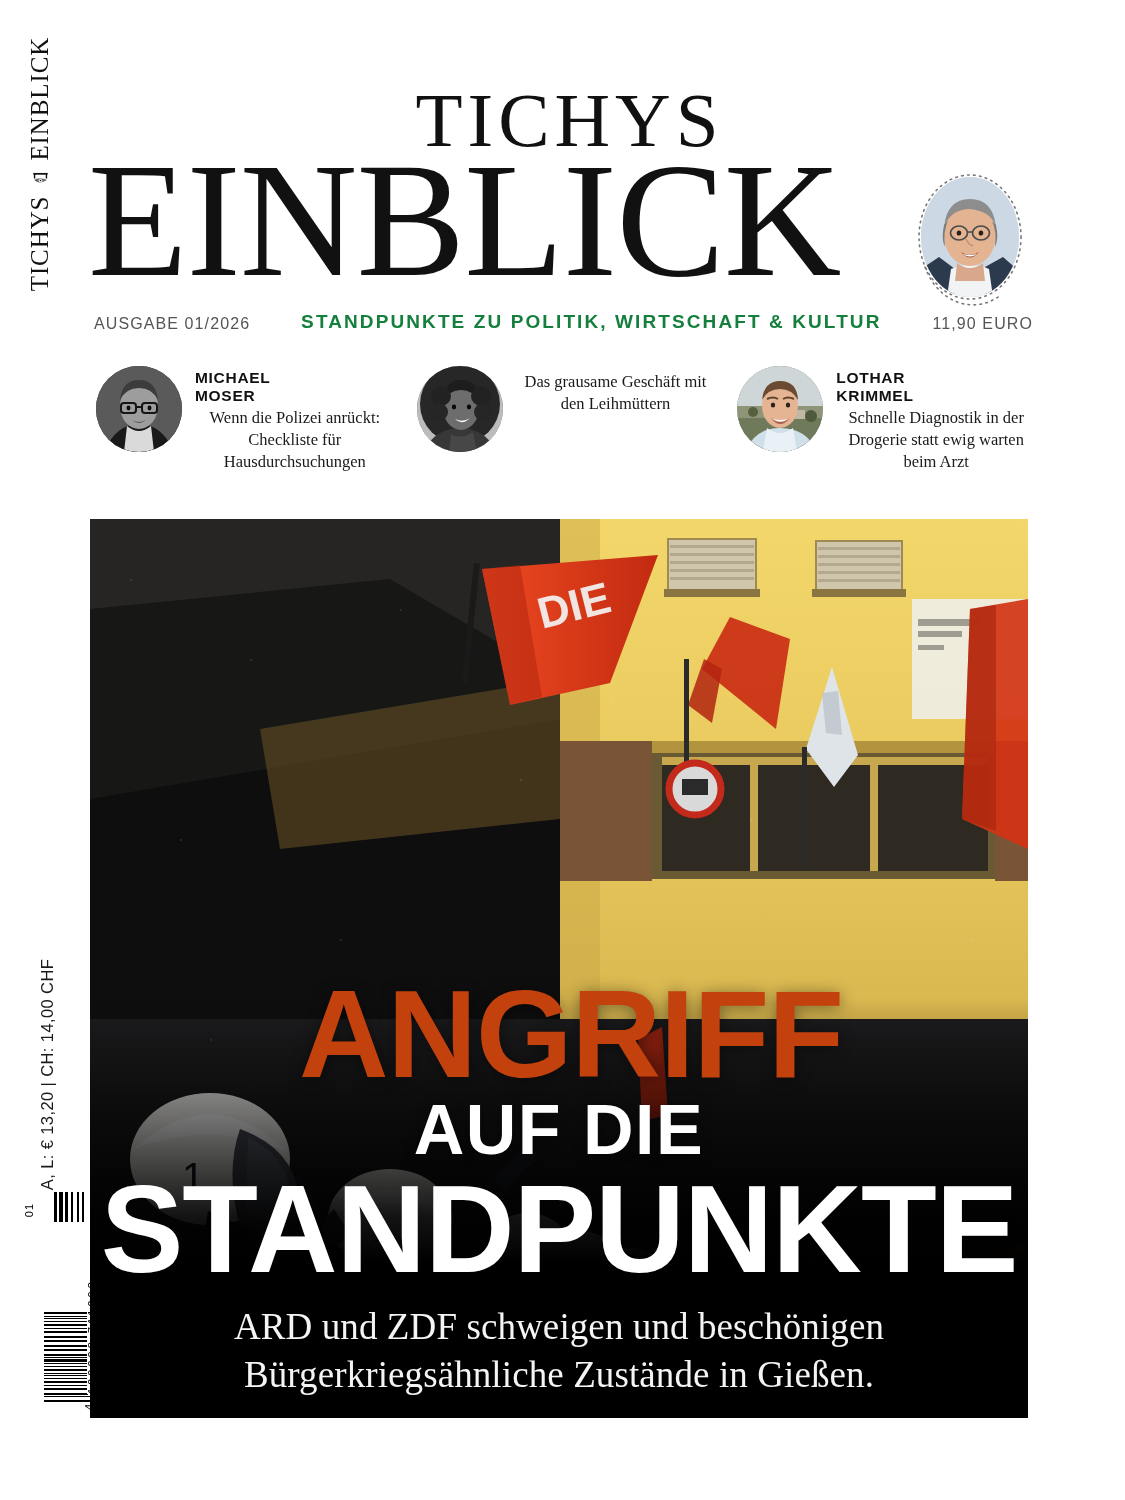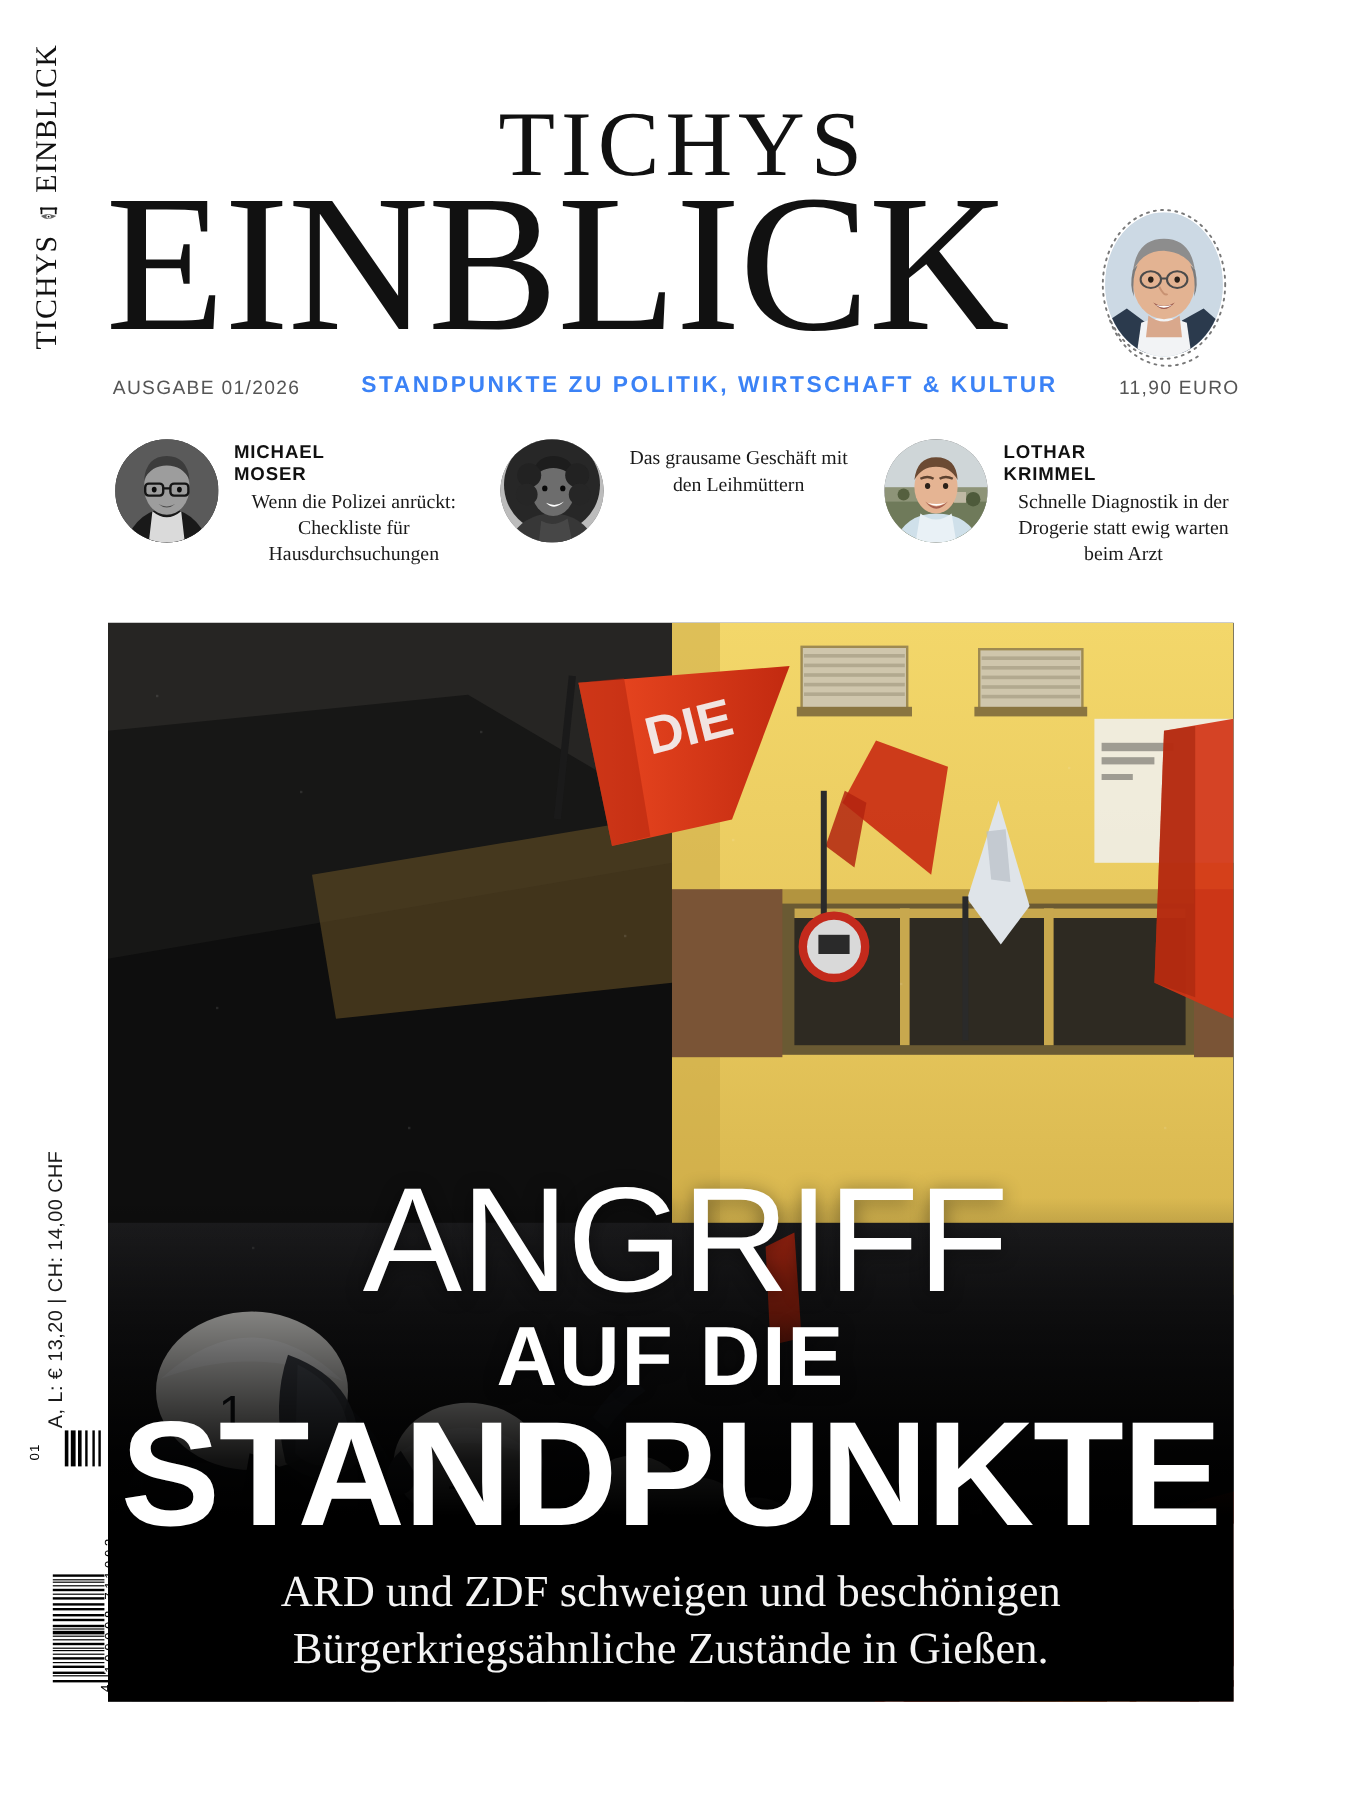--- a/index.html
+++ b/index.html
@@ -160,21 +160,21 @@
   }
   .mh-issue {
     font-size:16px;
     letter-spacing:1.1px;
     color:#555;
   }
   .mh-tagline {
     font-size:19px;
     font-weight:bold;
     letter-spacing:2.1px;
-    color:#3b82f6;
+    color:#15803d;
   }
   .mh-price {
     font-size:16px;
     letter-spacing:1.1px;
     color:#555;
   }
 
   
   .teasers {
     position:absolute;
@@ -225,23 +225,23 @@
   .headline {
     position:absolute;
     left:0; bottom:0;
     width:938px;
     text-align:center;
     padding-bottom:20px;
     z-index:40;
   }
   .hl-1 {
     font-size:124px;
-    font-weight:normal;
+    font-weight:bold;
     letter-spacing:-1px;
-    color:#ffffff;
+    color:#c2410c;
     line-height:0.93;
     text-shadow:0 2px 16px rgba(0,0,0,0.45);
     padding-left:24px;
   }
   .hl-2 {
     font-size:70px;
     font-weight:bold;
     letter-spacing:1.5px;
     color:#ffffff;
     line-height:1.05;

